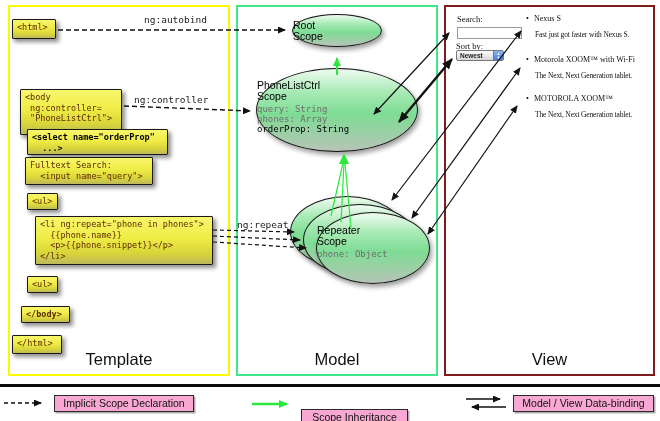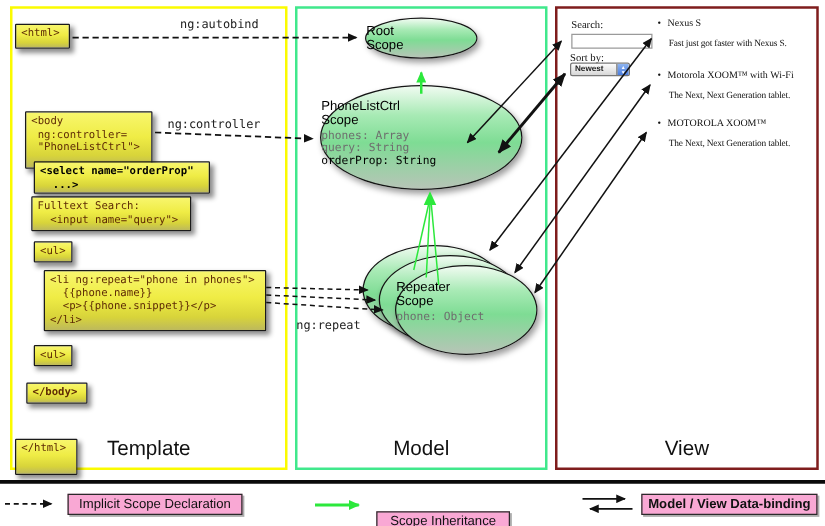--- a/index.html
+++ b/index.html
@@ -75,37 +75,37 @@
   ...&gt;</div>
   <div class="ybox" style="left:25px;top:157px;width:128px;height:28px;">Fulltext Search:
   &lt;input name="query"&gt;</div>
   <div class="ybox" style="left:27px;top:193px;width:31px;height:17px;">&lt;ul&gt;</div>
   <div class="ybox" style="left:35px;top:216px;width:178px;height:49px;">&lt;li ng:repeat="phone in phones"&gt;
   {{phone.name}}
   &lt;p&gt;{{phone.snippet}}&lt;/p&gt;
 &lt;/li&gt;</div>
   <div class="ybox" style="left:27px;top:276px;width:31px;height:17px;">&lt;ul&gt;</div>
   <div class="ybox" style="left:21px;top:306px;width:49px;height:17px;font-weight:bold;">&lt;/body&gt;</div>
-  <div class="ybox" style="left:12px;top:351px;width:50px;height:29px;">&lt;/html&gt;</div>
+  <div class="ybox" style="left:12px;top:335px;width:50px;height:19px;">&lt;/html&gt;</div>
 
   <div class="mono-label" style="left:144px;top:14px;">ng:autobind</div>
   <div class="mono-label" style="left:134px;top:94px;">ng:controller</div>
-  <div class="mono-label" style="left:237px;top:219px;margin-top:36px;">ng:repeat</div>
+  <div class="mono-label" style="left:237px;top:219px;">ng:repeat</div>
 
   <div class="ellipse" style="left:292px;top:14px;width:90px;height:33px;padding-top:5px;">
     <div class="etitle">Root
 Scope</div>
   </div>
 
   <div class="ellipse" style="left:256px;top:68px;width:162px;height:84px;padding-top:11px;">
     <div class="etitle">PhoneListCtrl
 Scope</div>
     <div class="eprops">
+      <div>query: String</div>
       <div>phones: Array</div>
-      <div>query: String</div>
       <div class="eprop-bold">orderProp: String</div>
     </div>
   </div>
 
   <div class="ellipse" style="left:290px;top:196px;width:114px;height:72px;"></div>
   <div class="ellipse" style="left:303px;top:204px;width:114px;height:72px;"></div>
   <div class="ellipse" style="left:316px;top:212px;width:114px;height:72px;padding-top:12px;">
     <div class="etitle">Repeater
 Scope</div>
     <div class="eprops">phone: Object</div>
@@ -129,21 +129,21 @@
     <div class="pdesc">The Next, Next Generation tablet.</div>
   </div>
   <div class="product serif" style="top:94px;">
     <div class="pname"><span class="pdot">•</span><span>MOTOROLA XOOM™</span></div>
     <div class="pdesc">The Next, Next Generation tablet.</div>
   </div>
 
   <div id="divider"></div>
   <div class="legend-box" style="left:54px;width:140px;">Implicit Scope Declaration</div>
   <div class="legend-box" style="left:301px;width:107px;margin-top:14px;">Scope Inheritance</div>
-  <div class="legend-box" style="left:513px;width:141px;font-weight:bold;">Model / View Data-binding</div>
+  <div class="legend-box" style="left:513px;width:141px;">Model / View Data-binding</div>
 
   <svg id="arrows" viewBox="0 0 660 421">
     <defs>
       <marker id="mk-b" markerUnits="userSpaceOnUse" markerWidth="8" markerHeight="7" refX="7" refY="3.5" orient="auto-start-reverse">
         <path d="M0,0 L8,3.5 L0,7 z" fill="#111"></path>
       </marker>
       <marker id="mk-bt" markerUnits="userSpaceOnUse" markerWidth="11" markerHeight="9" refX="10" refY="4.5" orient="auto-start-reverse">
         <path d="M0,0 L11,4.5 L0,9 z" fill="#111"></path>
       </marker>
       <marker id="mk-g" markerUnits="userSpaceOnUse" markerWidth="9" markerHeight="8" refX="8" refY="4" orient="auto-start-reverse">

